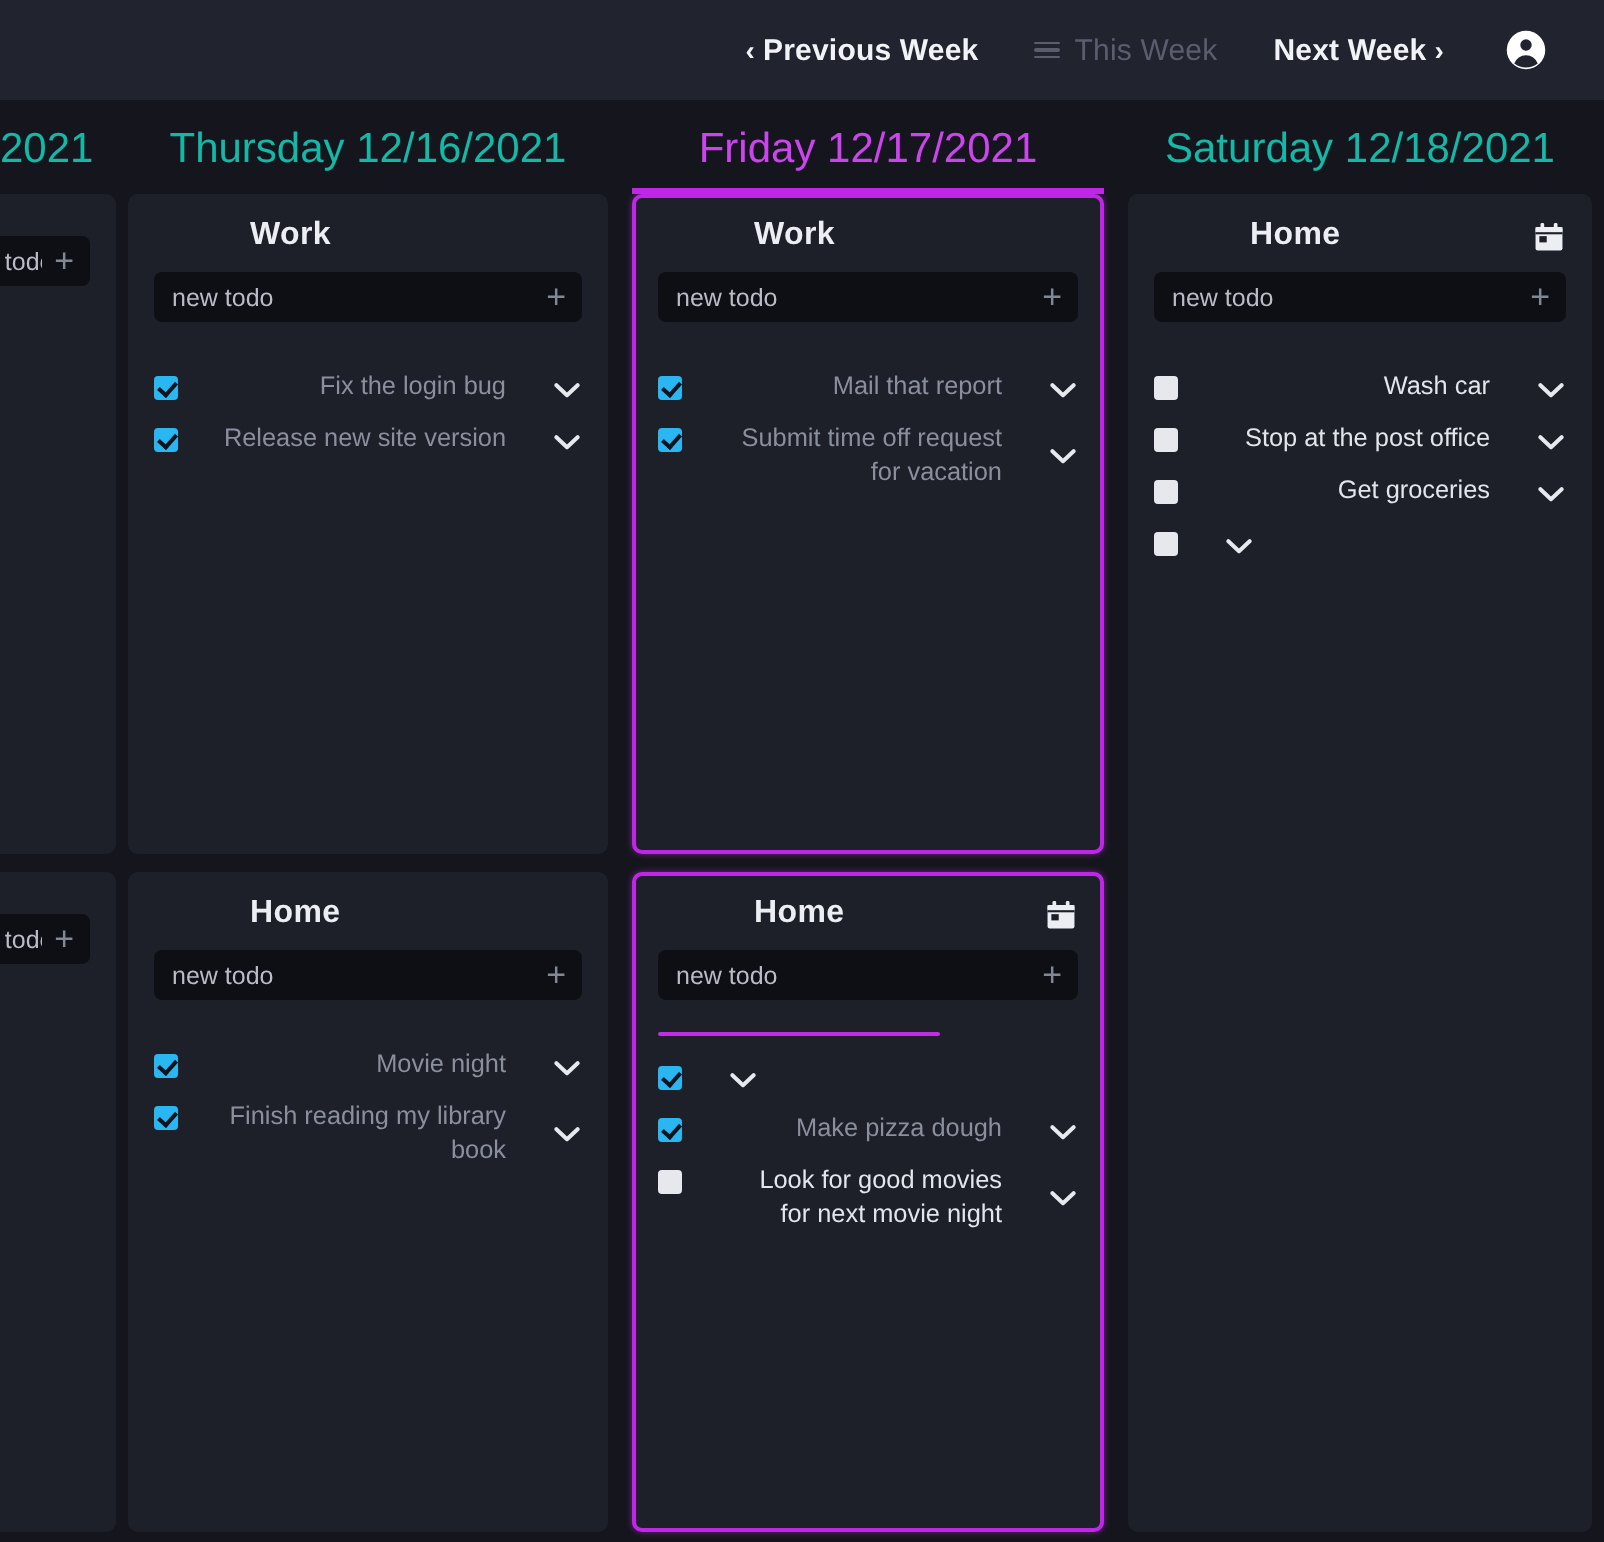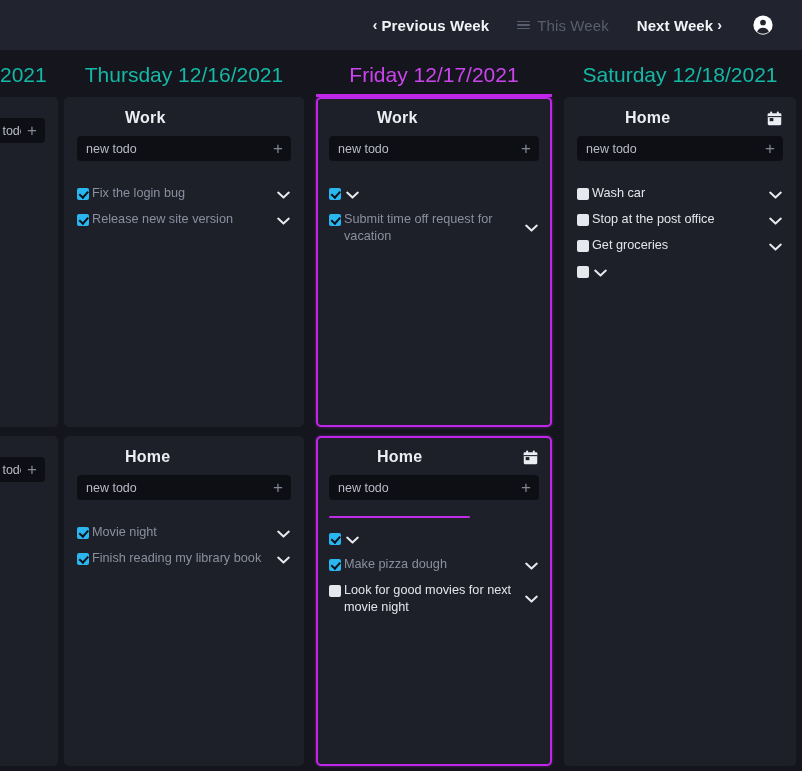--- a/index.html
+++ b/index.html
@@ -180,22 +180,23 @@
     display: flex;
     flex-direction: column;
     gap: 6px;
     overflow: hidden;
   }
   .todo-list.with-progress { margin-top: 12px; }
 
   .todo-item {
     display: flex;
     align-items: flex-start;
-    gap: 3px;
+    gap: 22px;
     min-height: 20px;
+    text-align: right;
   }
   .cbox {
     flex: 0 0 auto;
     width: 12px; height: 12px;
     margin-top: 3px;
     border-radius: 2px;
     cursor: pointer;
     position: relative;
   }
   .cbox.unchecked { background: #e6e8ee; }
@@ -357,20 +358,21 @@
         <div class="card-head">
           <div class="card-title">Work</div>
         </div>
         <div class="todo-input-wrap">
           <input class="todo-input" type="text" placeholder="new todo" style="">
           <span class="plus-btn">+</span>
         </div>
         <div class="todo-list">
           <div class="todo-item">
             <span class="cbox checked"></span>
+            <span class="todo-text done">Mail that report</span>
             <span class="todo-caret">
               <svg width="13" height="9" viewBox="0 0 13 9">
                 <path d="M1.2 1.6 6.5 6.6 11.8 1.6" fill="none" stroke="#e7e9ef" stroke-width="2" stroke-linecap="round" stroke-linejoin="round"></path>
               </svg>
             </span>
           </div>
           <div class="todo-item">
             <span class="cbox checked"></span>
             <span class="todo-text done">Submit time off request for vacation</span>
             <span class="todo-caret">

